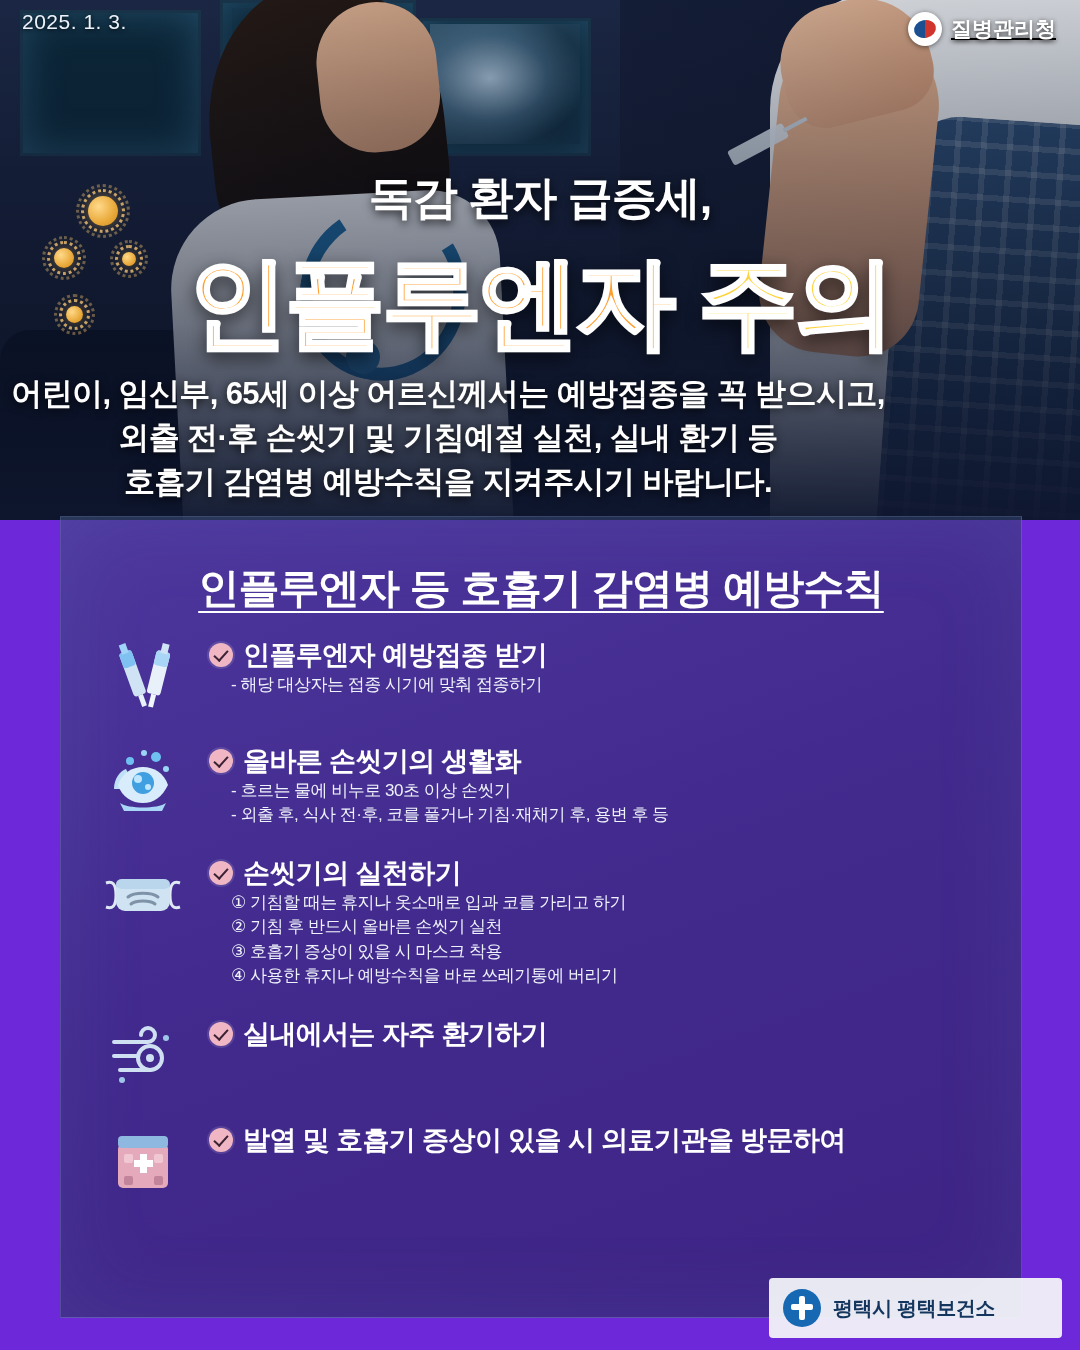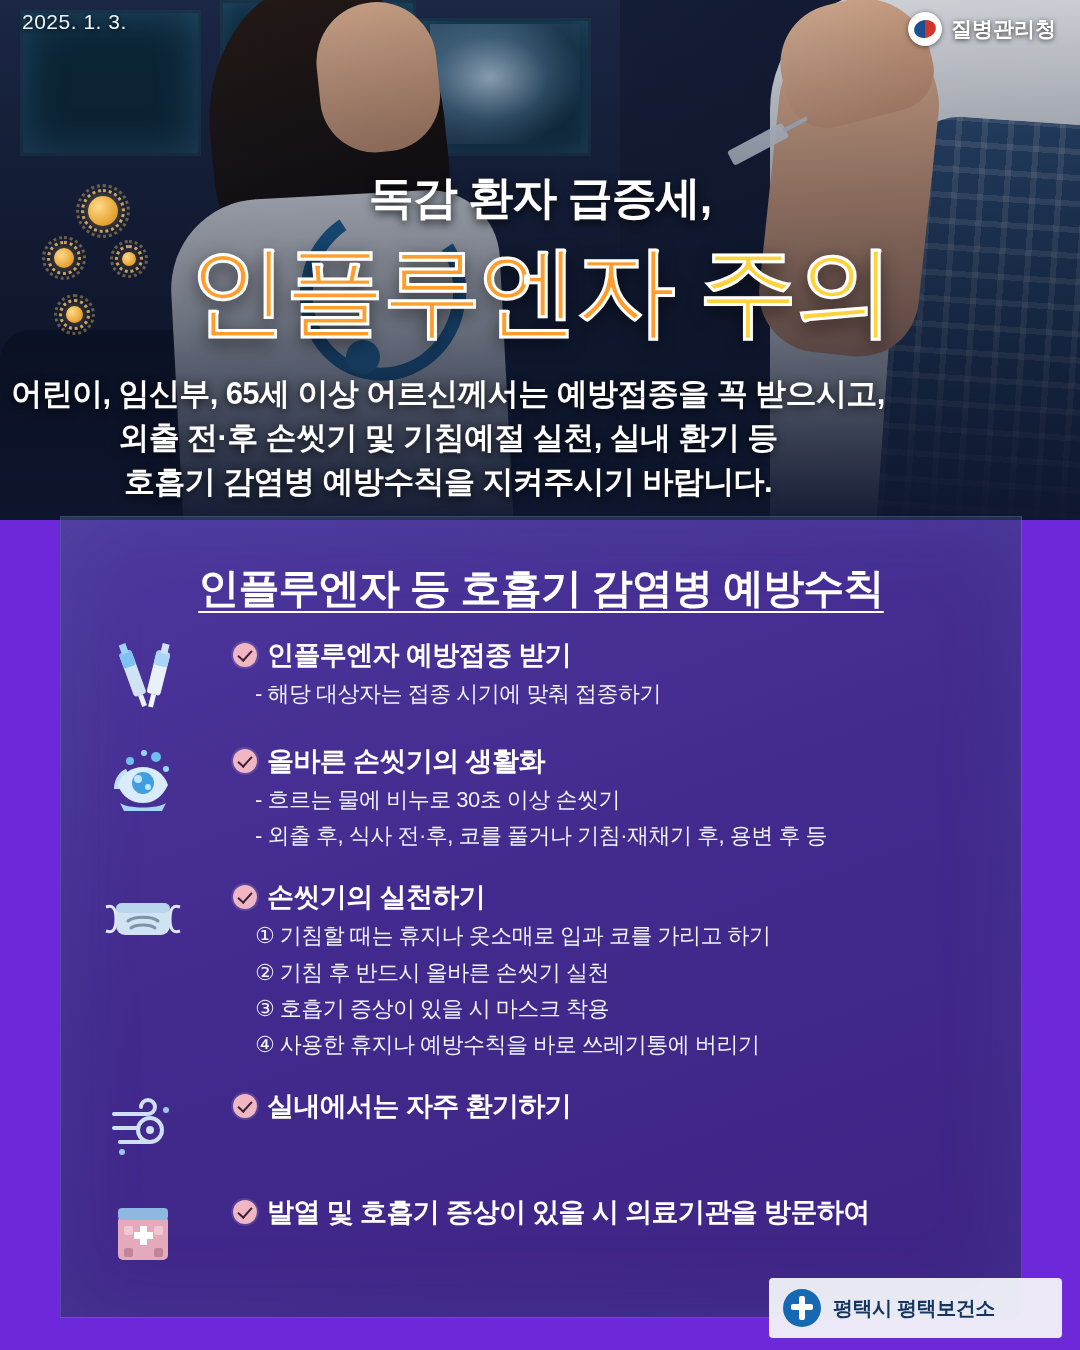--- a/index.html
+++ b/index.html
@@ -200,20 +200,21 @@
     font-size: 21px;
     letter-spacing: .5px;
     text-shadow: 0 1px 4px rgba(0,0,0,.8);
   }
   .agency {
     position: absolute;
     right: 24px; top: 12px;
     display: flex;
     align-items: center;
     gap: 9px;
+    text-decoration: underline;
   }
   .agency .mark {
     width: 34px; height: 34px;
     border-radius: 50%;
     background: #fff;
     position: relative;
     box-shadow: 0 1px 5px rgba(0,0,0,.5);
   }
   .agency .mark::before {
     content: "";
@@ -239,23 +240,23 @@
     text-align: center;
   }
   .headline .kicker {
     color: #ffffff;
     font-size: 45px;
     font-weight: bold;
     letter-spacing: -1px;
     text-shadow: 0 3px 10px rgba(0,0,0,.85);
   }
   .headline .big {
-    margin-top: 8px;
+    margin-top: 20px;
     font-size: 100px;
-    font-weight: normal;
+    font-weight: bold;
     letter-spacing: -3px;
     line-height: 1.08;
     color: #ff9e2c;
     -webkit-text-stroke: 3px #ffffff;
     text-shadow:
       0 0 2px rgba(255,255,255,.9),
       0 6px 18px rgba(0,0,0,.75);
   }
   .headline .big .y { color: #ffd33d; }
 
@@ -310,21 +311,20 @@
     position: absolute;
     left: 0; top: 118px;
     width: 960px;
   }
   .rule {
     position: relative;
     display: flex;
     align-items: flex-start;
     padding: 0 12px 0 16px;
     margin-bottom: 26px;
-    gap: 24px;
   }
   .rule .icon-cell {
     width: 132px;
     min-width: 132px;
     display: flex;
     align-items: center;
     justify-content: center;
     padding-top: 4px;
   }
   .rule .body { padding-top: 2px; }
@@ -349,25 +349,24 @@
     content: "";
     position: absolute;
     left: 8px; top: 4px;
     width: 6px; height: 12px;
     border: solid #3a2233;
     border-width: 0 2.6px 2.6px 0;
     transform: rotate(42deg);
   }
   .sub {
     color: #eef2fa;
-    font-size: 22px;
+    font-size: 17px;
     line-height: 1.42;
     letter-spacing: -.5px;
     padding-left: 22px;
-    margin-top: 5px;
   }
   .rule.single .head { font-size: 27px; }
 
   
   .ico { width: 86px; height: 76px; position: relative; }
   .ico svg { width: 100%; height: 100%; display: block; }
 
   
   .footer-logo {
     position: absolute;

